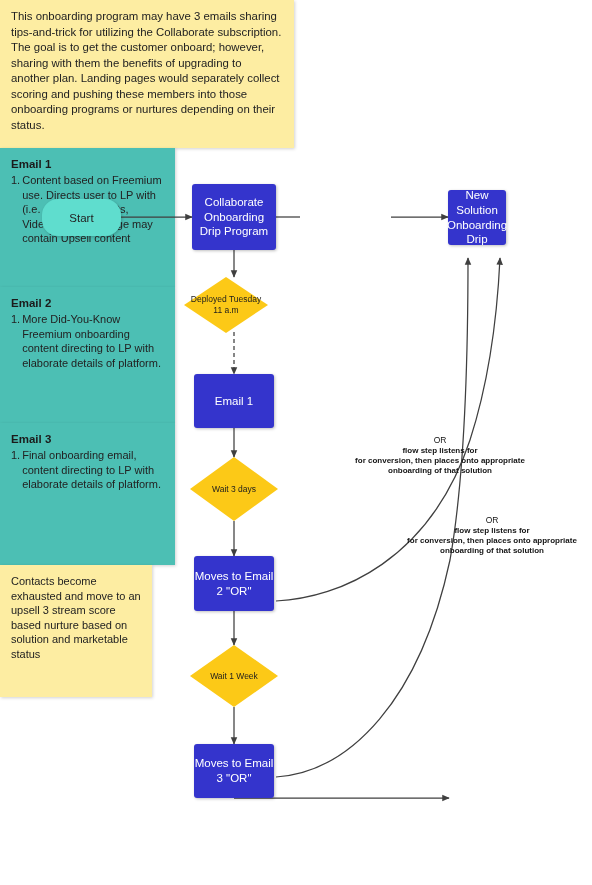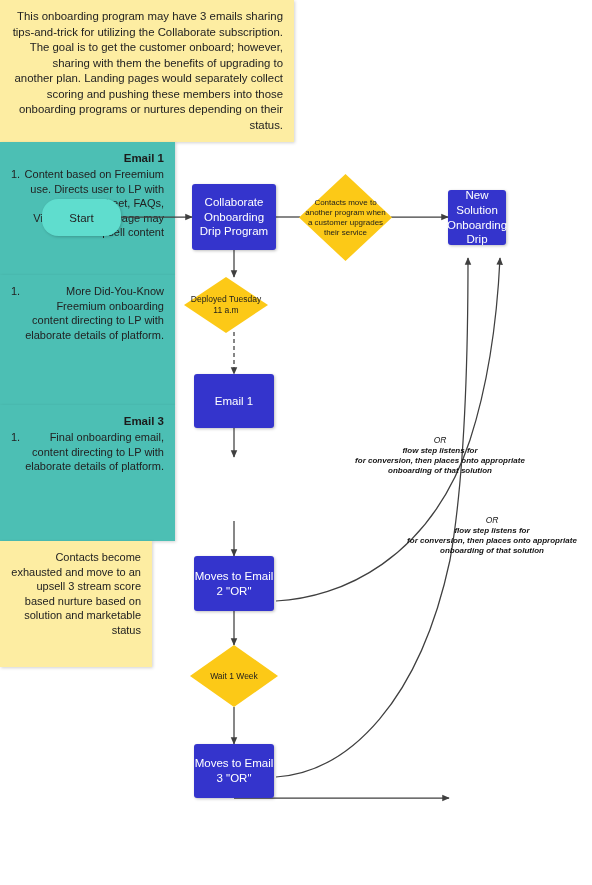--- a/index.html
+++ b/index.html
@@ -31,27 +31,26 @@
     position: absolute;
     box-sizing: border-box;
     display: flex;
     align-items: center;
     justify-content: center;
     text-align: center;
   }
 
   
   .note {
-    padding: 9px 11px 9px 11px;
+    padding: 9px 11px 15px 11px;
     display: block;
     box-shadow: 1px 1px 3px rgba(0,0,0,0.18);
     font-size: 11px;
     line-height: 1.32;
     color: #222222;
-    text-align: right;
   }
   .note-yellow { background: #fdeda2; }
   .note-teal   { background: #4cbfb4; }
   .note-title {
     font-weight: bold;
     font-size: 11.5px;
     display: block;
     margin-bottom: 1px;
     color: #1b1b1b;
   }
@@ -113,21 +112,20 @@
   .d-small { font-size: 8.5px; }
   .d-mid   { font-size: 8px; }
 
   
   .or-annot {
     position: absolute;
     text-align: center;
     color: #141414;
     font-size: 8px;
     line-height: 1.28;
-    font-style: italic;
   }
   .or-annot .or-word {
     font-weight: normal;
     font-size: 8.5px;
     display: block;
   }
   .or-annot .or-line { font-weight: bold; display: block; }
 </style>
 </head>
 <body>
@@ -173,24 +171,20 @@
   </div>
 
   <div class="node stadium-teal" style="left:42px; top:199px; width:79px; height:37px;">
     <span>Start</span>
   </div>
 
   <div class="node box-blue" style="left:192px; top:184px; width:84px; height:66px;">
     <span>Collaborate Onboarding Drip Program</span>
   </div>
 
-  <div class="diamond-wrap" style="left:299px; top:174px; width:93px; height:87px;">
-    <div class="diamond-shape"></div>
-    <div class="diamond-label d-mid">Contacts move to another program when a customer upgrades their service</div>
-  </div>
 
   <div class="node box-blue" style="left:448px; top:190px; width:58px; height:55px;">
     <span>New Solution Onboarding Drip</span>
   </div>
 
   <div class="diamond-wrap" style="left:184px; top:277px; width:84px; height:56px;">
     <div class="diamond-shape"></div>
     <div class="diamond-label d-small">Deployed Tuesday 11 a.m</div>
   </div>
 
@@ -199,22 +193,27 @@
     <div class="note-list">
       <span class="note-num">1.</span>
       <span class="note-body">Content based on Freemium use. Directs user to LP with (i.e. datasheet, FAQs, Videos) Landing page may contain Upsell content</span>
     </div>
   </div>
 
   <div class="node box-blue" style="left:194px; top:374px; width:80px; height:54px;">
     <span>Email 1</span>
   </div>
 
+  <div class="diamond-wrap" style="left:190px; top:457px; width:88px; height:64px;">
+    <div class="diamond-shape"></div>
+    <div class="diamond-label d-small">Wait 3 days</div>
+  </div>
 
   <div class="note note-teal" style="left:22px; top:521px; width:153px; height:112px;">
+    <span class="note-title">Email 2</span>
     <div class="note-list">
       <span class="note-num">1.</span>
       <span class="note-body">More Did-You-Know Freemium onboarding content directing to LP with elaborate details of platform.</span>
     </div>
   </div>
 
   <div class="node box-blue" style="left:194px; top:556px; width:80px; height:55px;">
     <span>Moves to Email 2 "OR"</span>
   </div>
 

